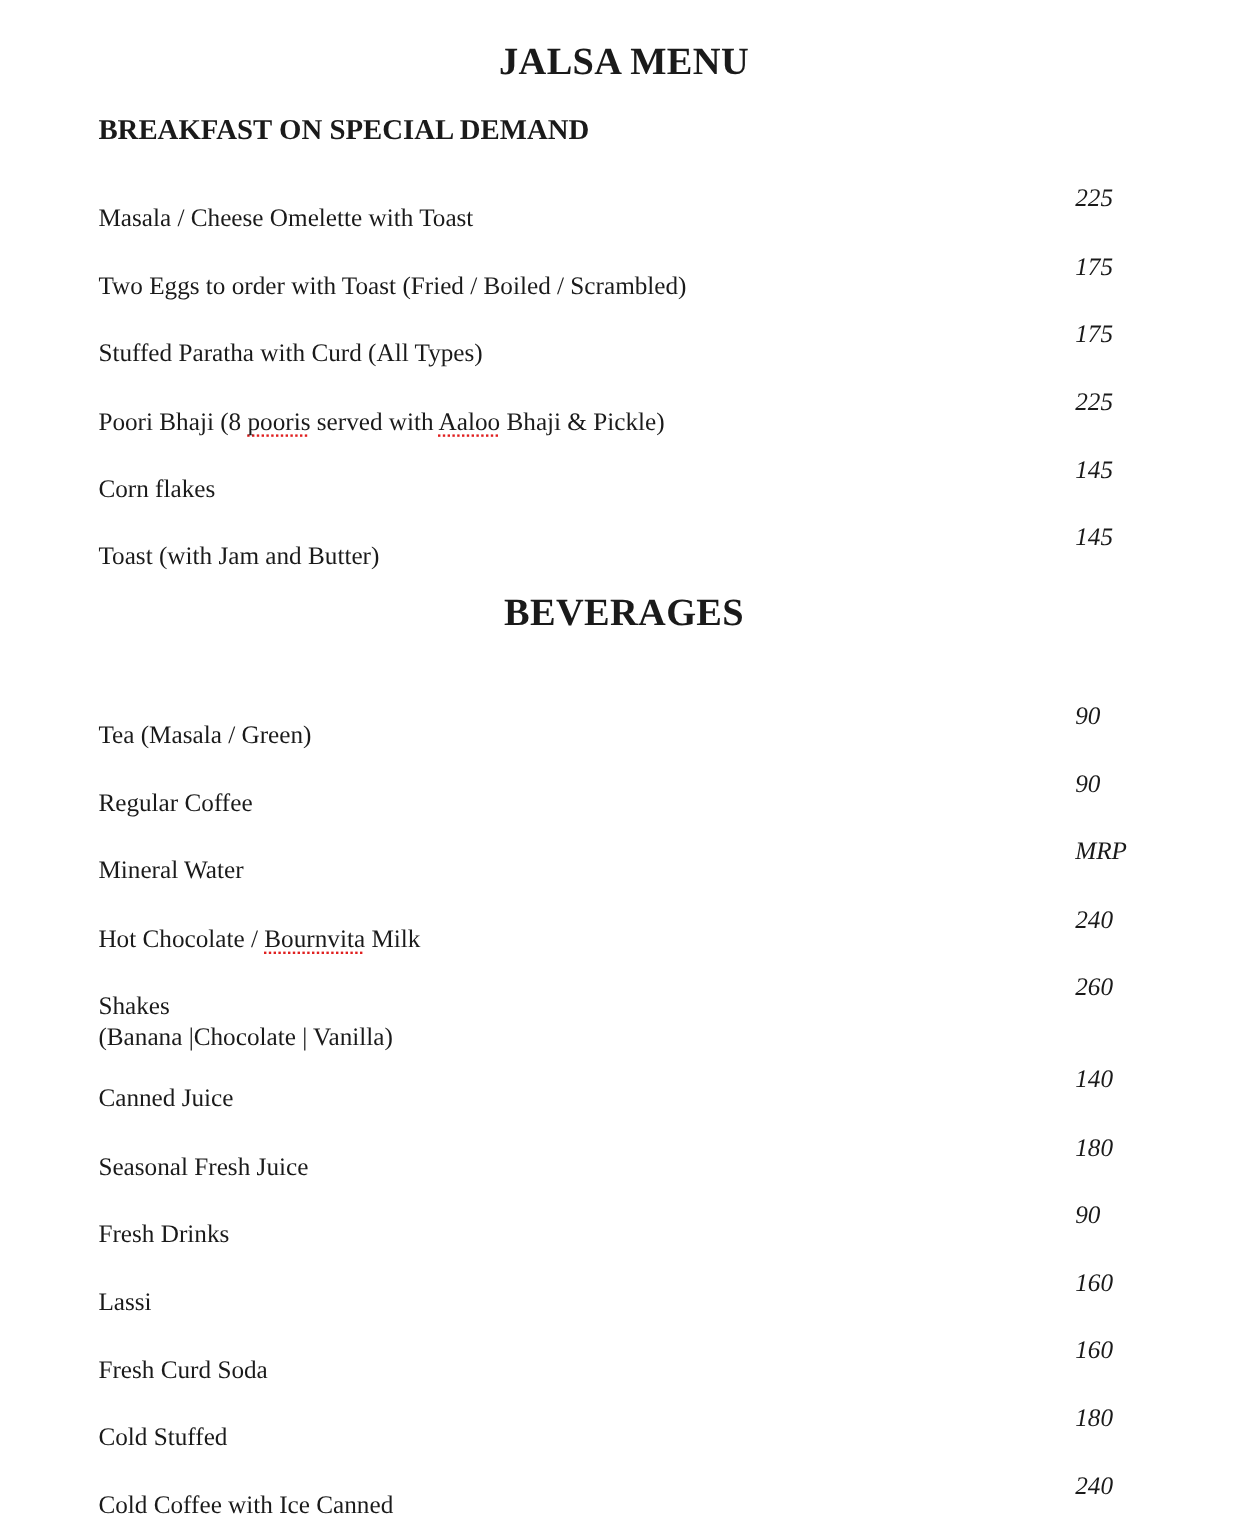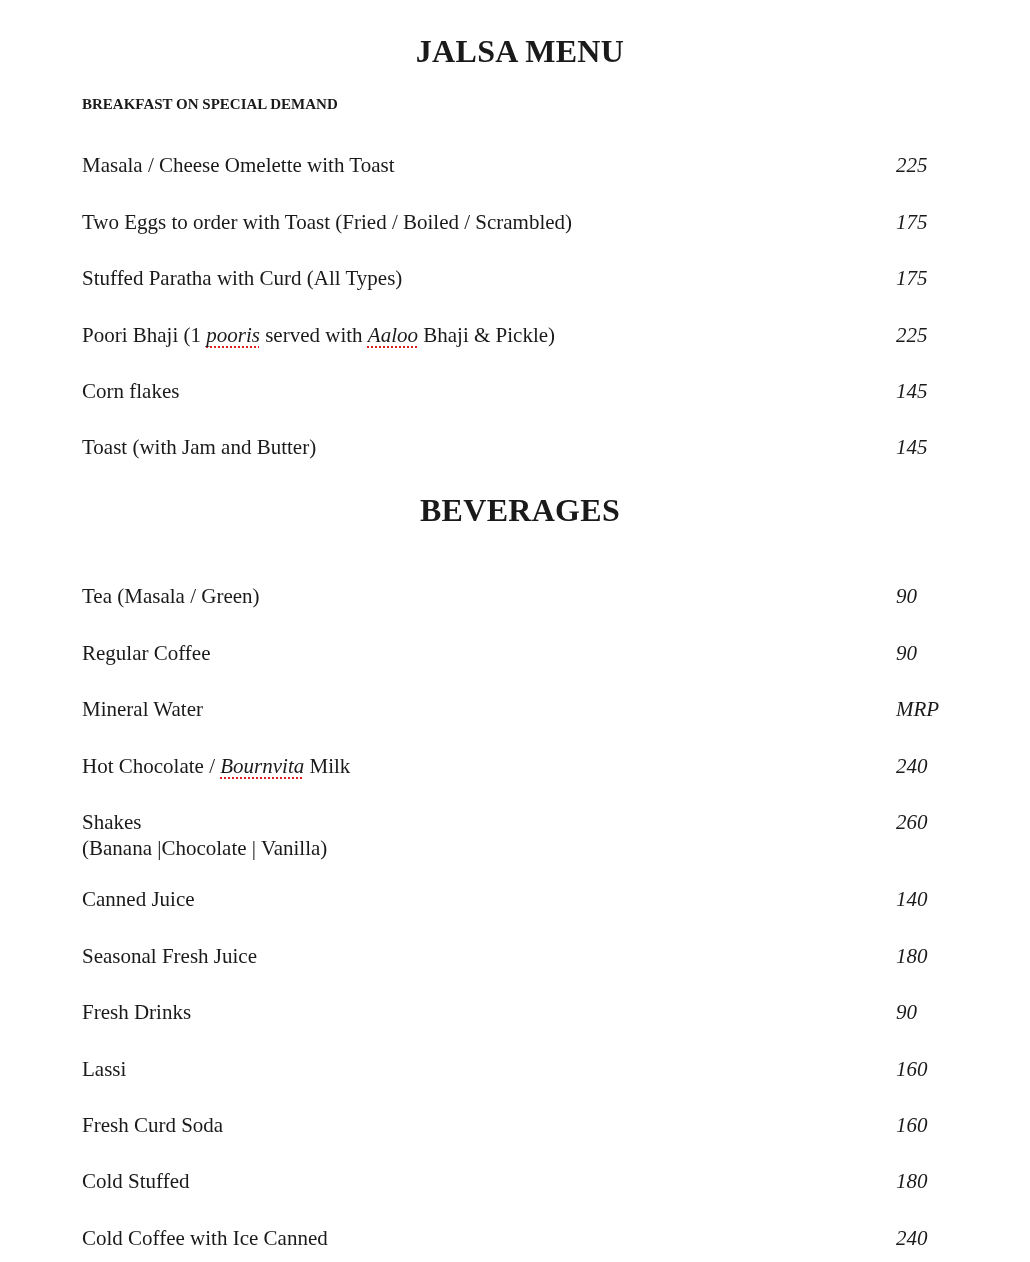--- a/index.html
+++ b/index.html
@@ -5,29 +5,28 @@
   html, body { margin: 0; padding: 0; background: #ffffff; }
   body {
     width: 1030px; height: 1262px; position: relative; overflow: hidden;
     font-family: "Liberation Serif", "DejaVu Serif", serif; color: #1a1a1a;
   }
   .title {
     position: absolute; left: 0; width: 1040px; text-align: center;
     font-weight: bold; font-size: 32px; letter-spacing: 0.3px;
   }
   .sub {
-    position: absolute; left: 82px; font-weight: bold; font-size: 15px;
+    position: absolute; left: 82px; font-weight: bold; font-size: 24px;
   }
   .row { position: absolute; left: 82px; width: 880px; font-size: 21px; line-height: 26px; }
-  .row .name { position: absolute; left: 0; top: 0; white-space: nowrap; }
+  .row .name { position: absolute; left: 0; top: 16px; white-space: nowrap; }
   .row .price { position: absolute; left: 814px; top: 0; white-space: nowrap; font-style: italic; }
   .spell {
     text-decoration: underline dotted #e02020; text-underline-offset: 4px;
     text-decoration-thickness: 2px;
-    font-style: italic;
   }
 </style>
 </head>
 <body>
 
 <div class="title" style="top:33px;">JALSA MENU</div>
 <div class="sub" style="top:96px;">BREAKFAST ON SPECIAL DEMAND</div>
 
 <div class="row" style="top:152px;">
   <span class="name">Masala / Cheese Omelette with Toast</span>
@@ -35,21 +34,21 @@
 </div>
 <div class="row" style="top:209px;">
   <span class="name">Two Eggs to order with Toast (Fried / Boiled / Scrambled)</span>
   <span class="price">175</span>
 </div>
 <div class="row" style="top:265px;">
   <span class="name">Stuffed Paratha with Curd (All Types)</span>
   <span class="price">175</span>
 </div>
 <div class="row" style="top:322px;">
-  <span class="name"><span>Poori Bhaji (1 </span><span class="spell">pooris</span><span> served with </span><span class="spell">Aaloo</span><span> Bhaji &amp; Pickle)</span></span>
+  <span class="name"><span>Poori Bhaji (8 </span><span class="spell">pooris</span><span> served with </span><span class="spell">Aaloo</span><span> Bhaji &amp; Pickle)</span></span>
   <span class="price">225</span>
 </div>
 <div class="row" style="top:378px;">
   <span class="name">Corn flakes</span>
   <span class="price">145</span>
 </div>
 <div class="row" style="top:434px;">
   <span class="name">Toast (with Jam and Butter)</span>
   <span class="price">145</span>
 </div>

